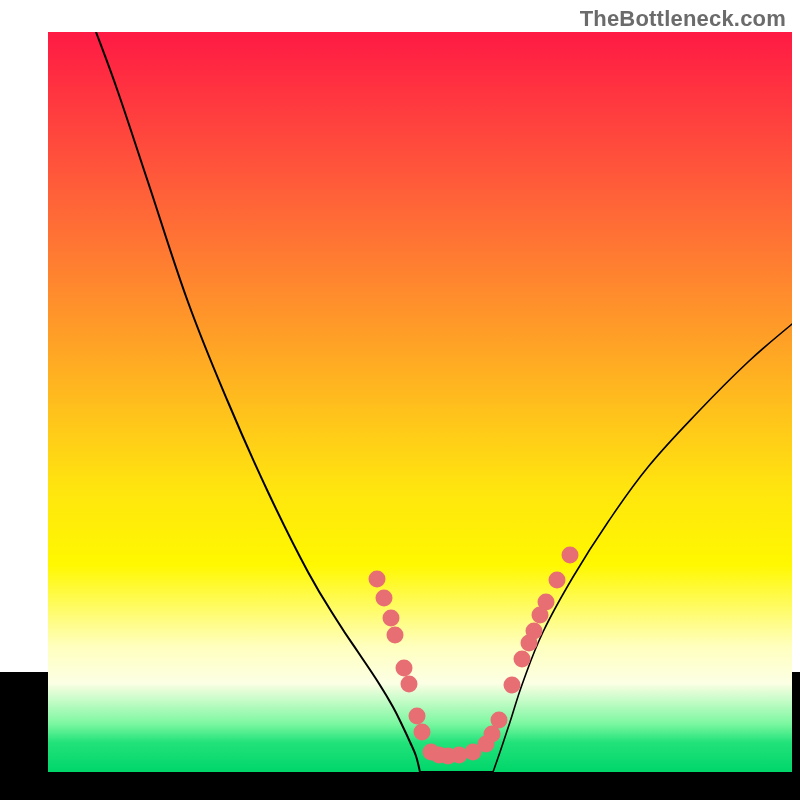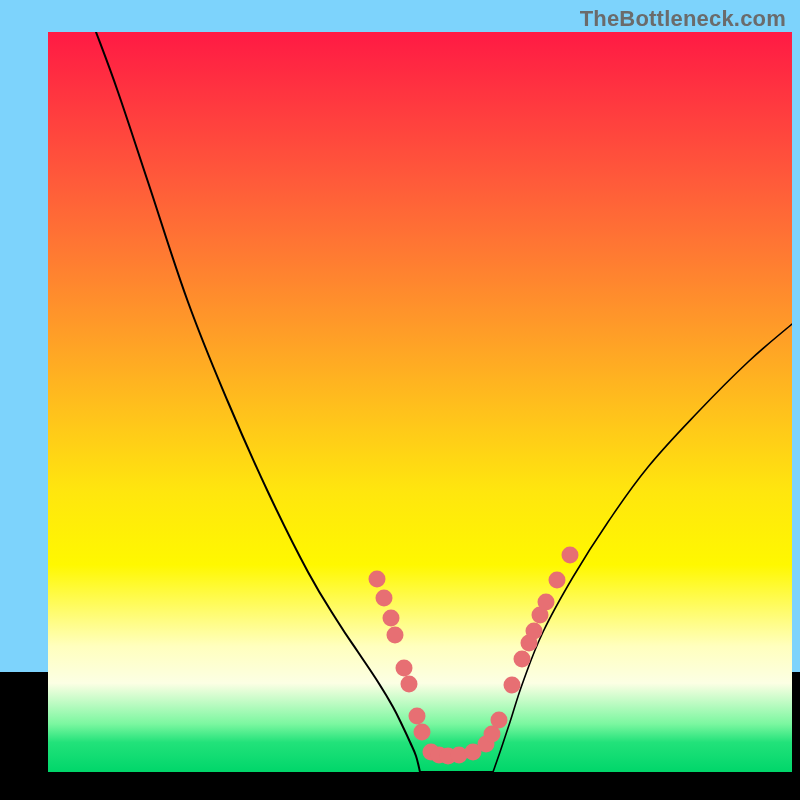--- a/index.html
+++ b/index.html
@@ -9,21 +9,21 @@
     height: 800px;
     background: #000;
     overflow: hidden;
   }
   .frame {
     position: absolute;
     left: 0;
     top: 0;
     width: 800px;
     height: 672px;
-    background: #7dd3fc;
+    background: #ffffff;
   }
   .plot-area {
     position: absolute;
     left: 48px;
     top: 32px;
     width: 744px;
     height: 740px;
     overflow: hidden;
   }
   .gradient {

